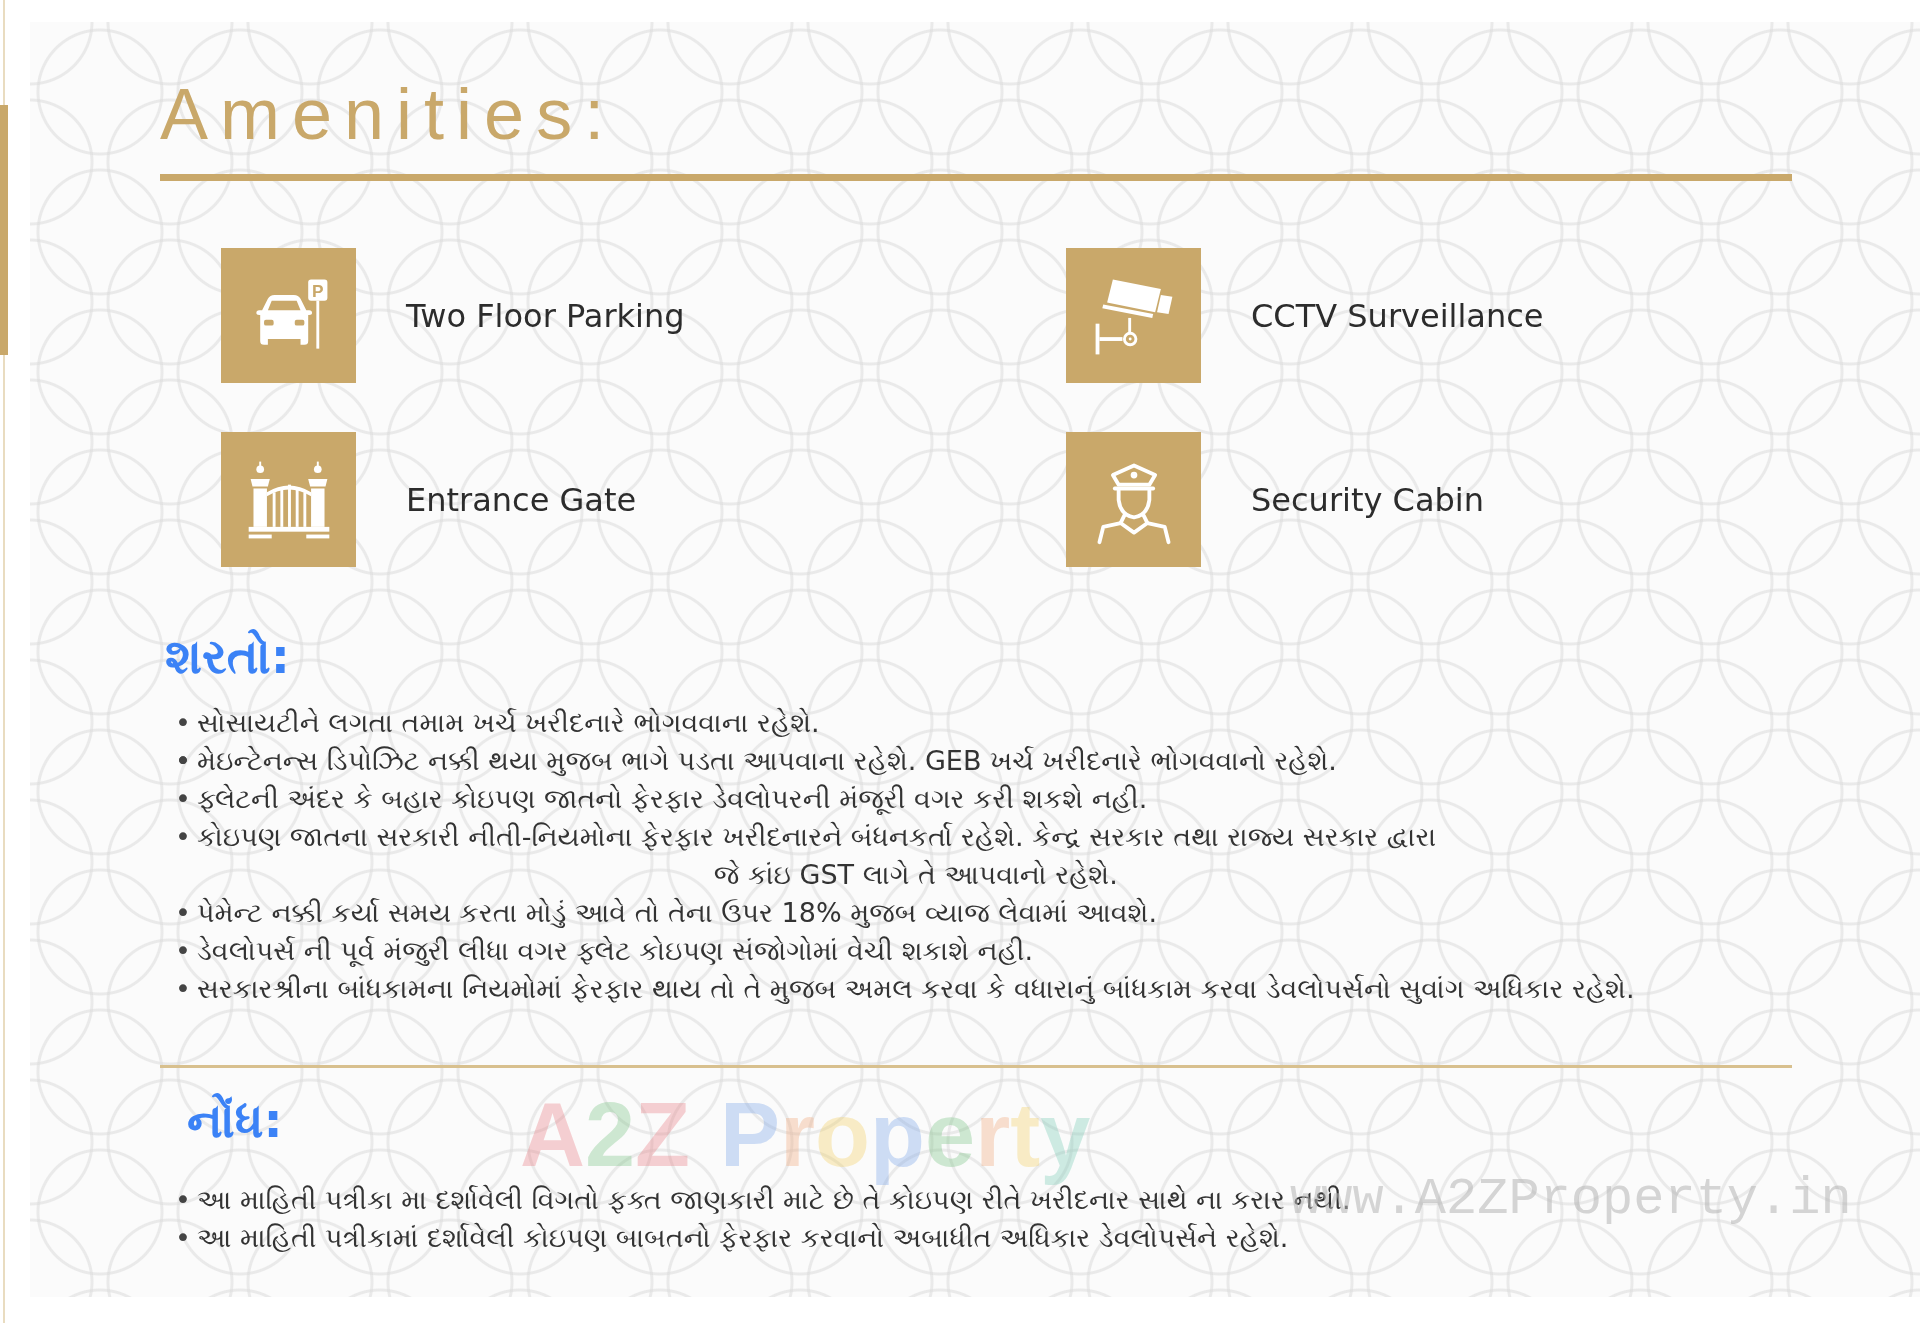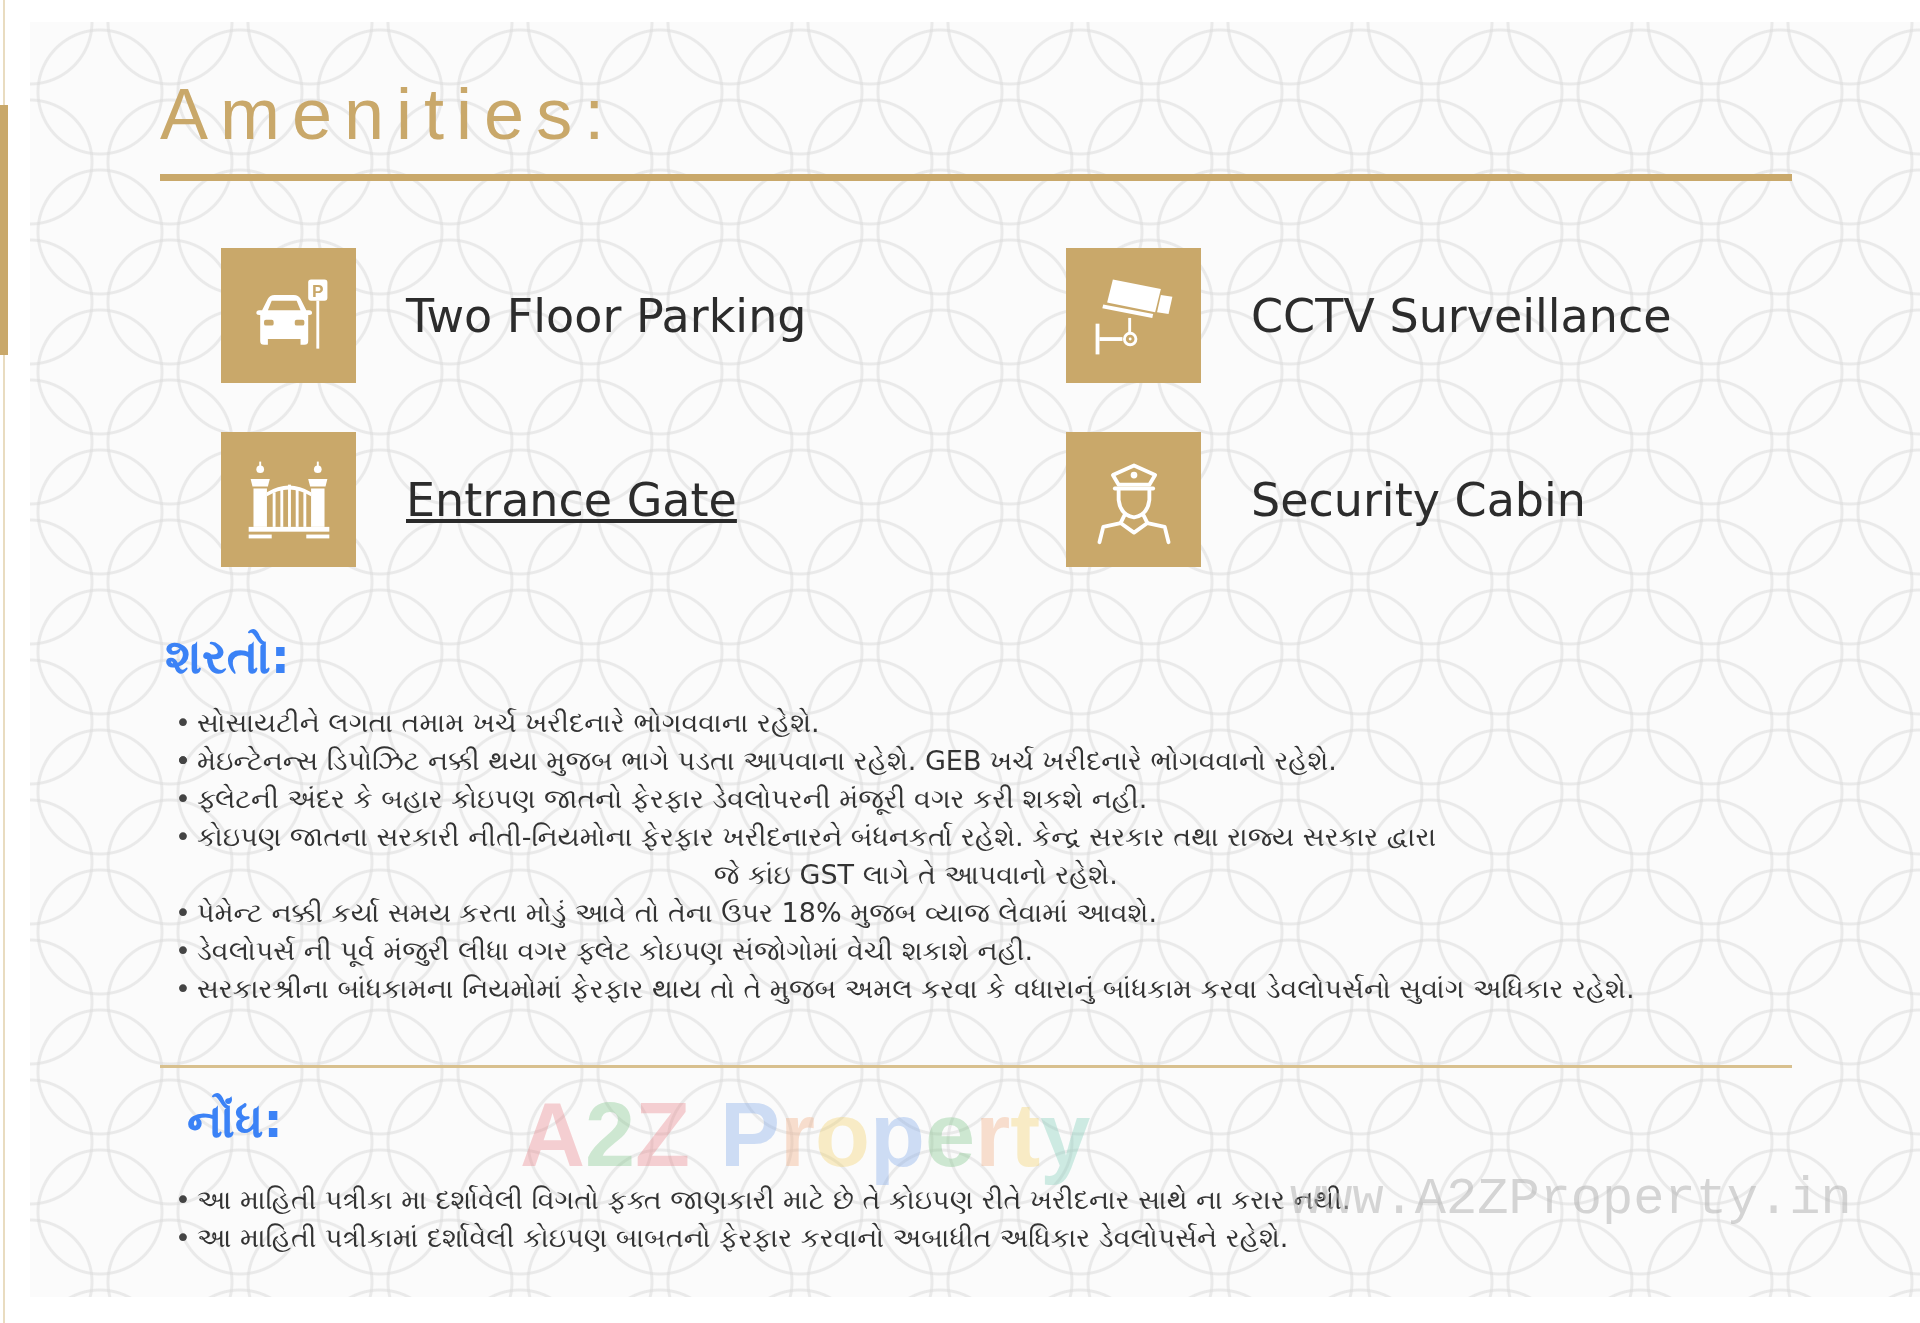--- a/index.html
+++ b/index.html
@@ -34,24 +34,24 @@
   .title-rule { position: absolute; left: 160px; top: 174px; width: 1632px; height: 7px; background: #c9a86a; }
 
   .amenity { position: absolute; display: flex; align-items: center; }
   .amenity .icon-box {
     width: 135px; height: 135px; background: #c9a86a;
     display: flex; align-items: center; justify-content: center; flex: none;
   }
   .amenity .icon-box svg { width: 96px; height: 96px; }
   .amenity .label {
     margin-left: 50px; font-family: "DejaVu Sans", sans-serif;
-    font-size: 46px; color: #2c2c2c; white-space: nowrap;
+    font-size: 32px; color: #2c2c2c; white-space: nowrap;
   }
   .a1 { left: 221px; top: 248px; }
-  .a2 { left: 221px; top: 432px; text-decoration: underline; }
+  .a2 { left: 221px; top: 432px; }
   .a3 { left: 1066px; top: 248px; }
   .a4 { left: 1066px; top: 432px; }
 
   .section-heading {
     position: absolute; font-size: 48px; font-weight: bold; color: #3b82f6; line-height: 1.2;
   }
   .terms-heading { left: 165px; top: 628px; }
   .notes-heading { left: 165px; top: 1092px; margin-left: 22px; }
 
   .list { position: absolute; left: 175px; margin: 0; padding: 0; list-style: none; }

